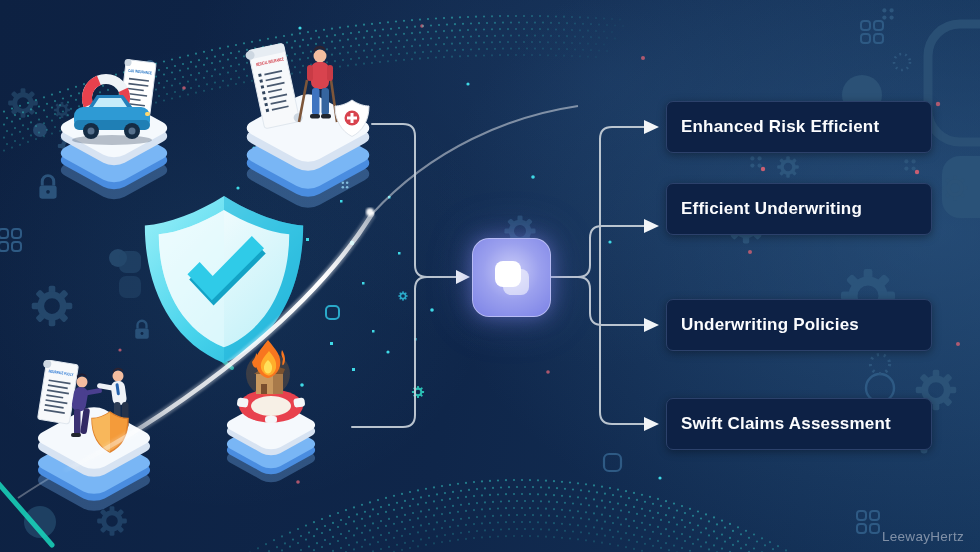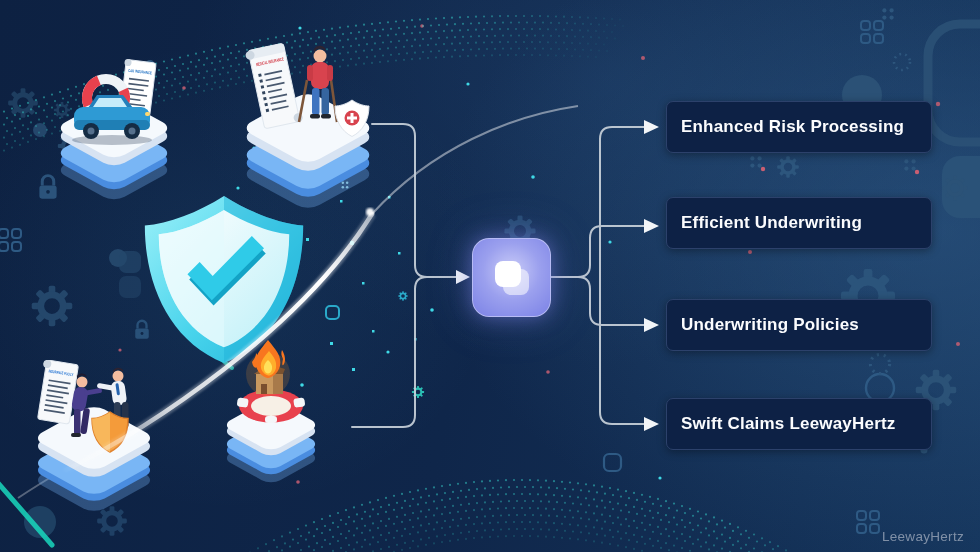--- a/index.html
+++ b/index.html
@@ -1477,26 +1477,26 @@
   </svg>
 
   <div id="node">
     <svg width="46" height="46" viewBox="0 0 46 46" style="position:static">
       <rect x="14" y="14" width="26" height="26" rx="8" fill="rgba(255,255,255,.55)"></rect>
       <rect x="6" y="6" width="26" height="26" rx="8" fill="#ffffff"></rect>
     </svg>
   </div>
 
   <div class="outcome-box" style="top:101px;">
-    <span>Enhanced Risk Processing</span>
+    <span>Enhanced Risk Efficient</span>
   </div>
-  <div class="outcome-box" style="top:197px;">
+  <div class="outcome-box" style="top:183px;">
     <span>Efficient Underwriting</span>
   </div>
   <div class="outcome-box" style="top:299px;">
     <span>Underwriting Policies</span>
   </div>
   <div class="outcome-box" style="top:398px;">
-    <span>Swift Claims LeewayHertz</span>
+    <span>Swift Claims Assessment</span>
   </div>
 
   <div id="watermark">LeewayHertz</div>
 </div>
 
 </body></html>

